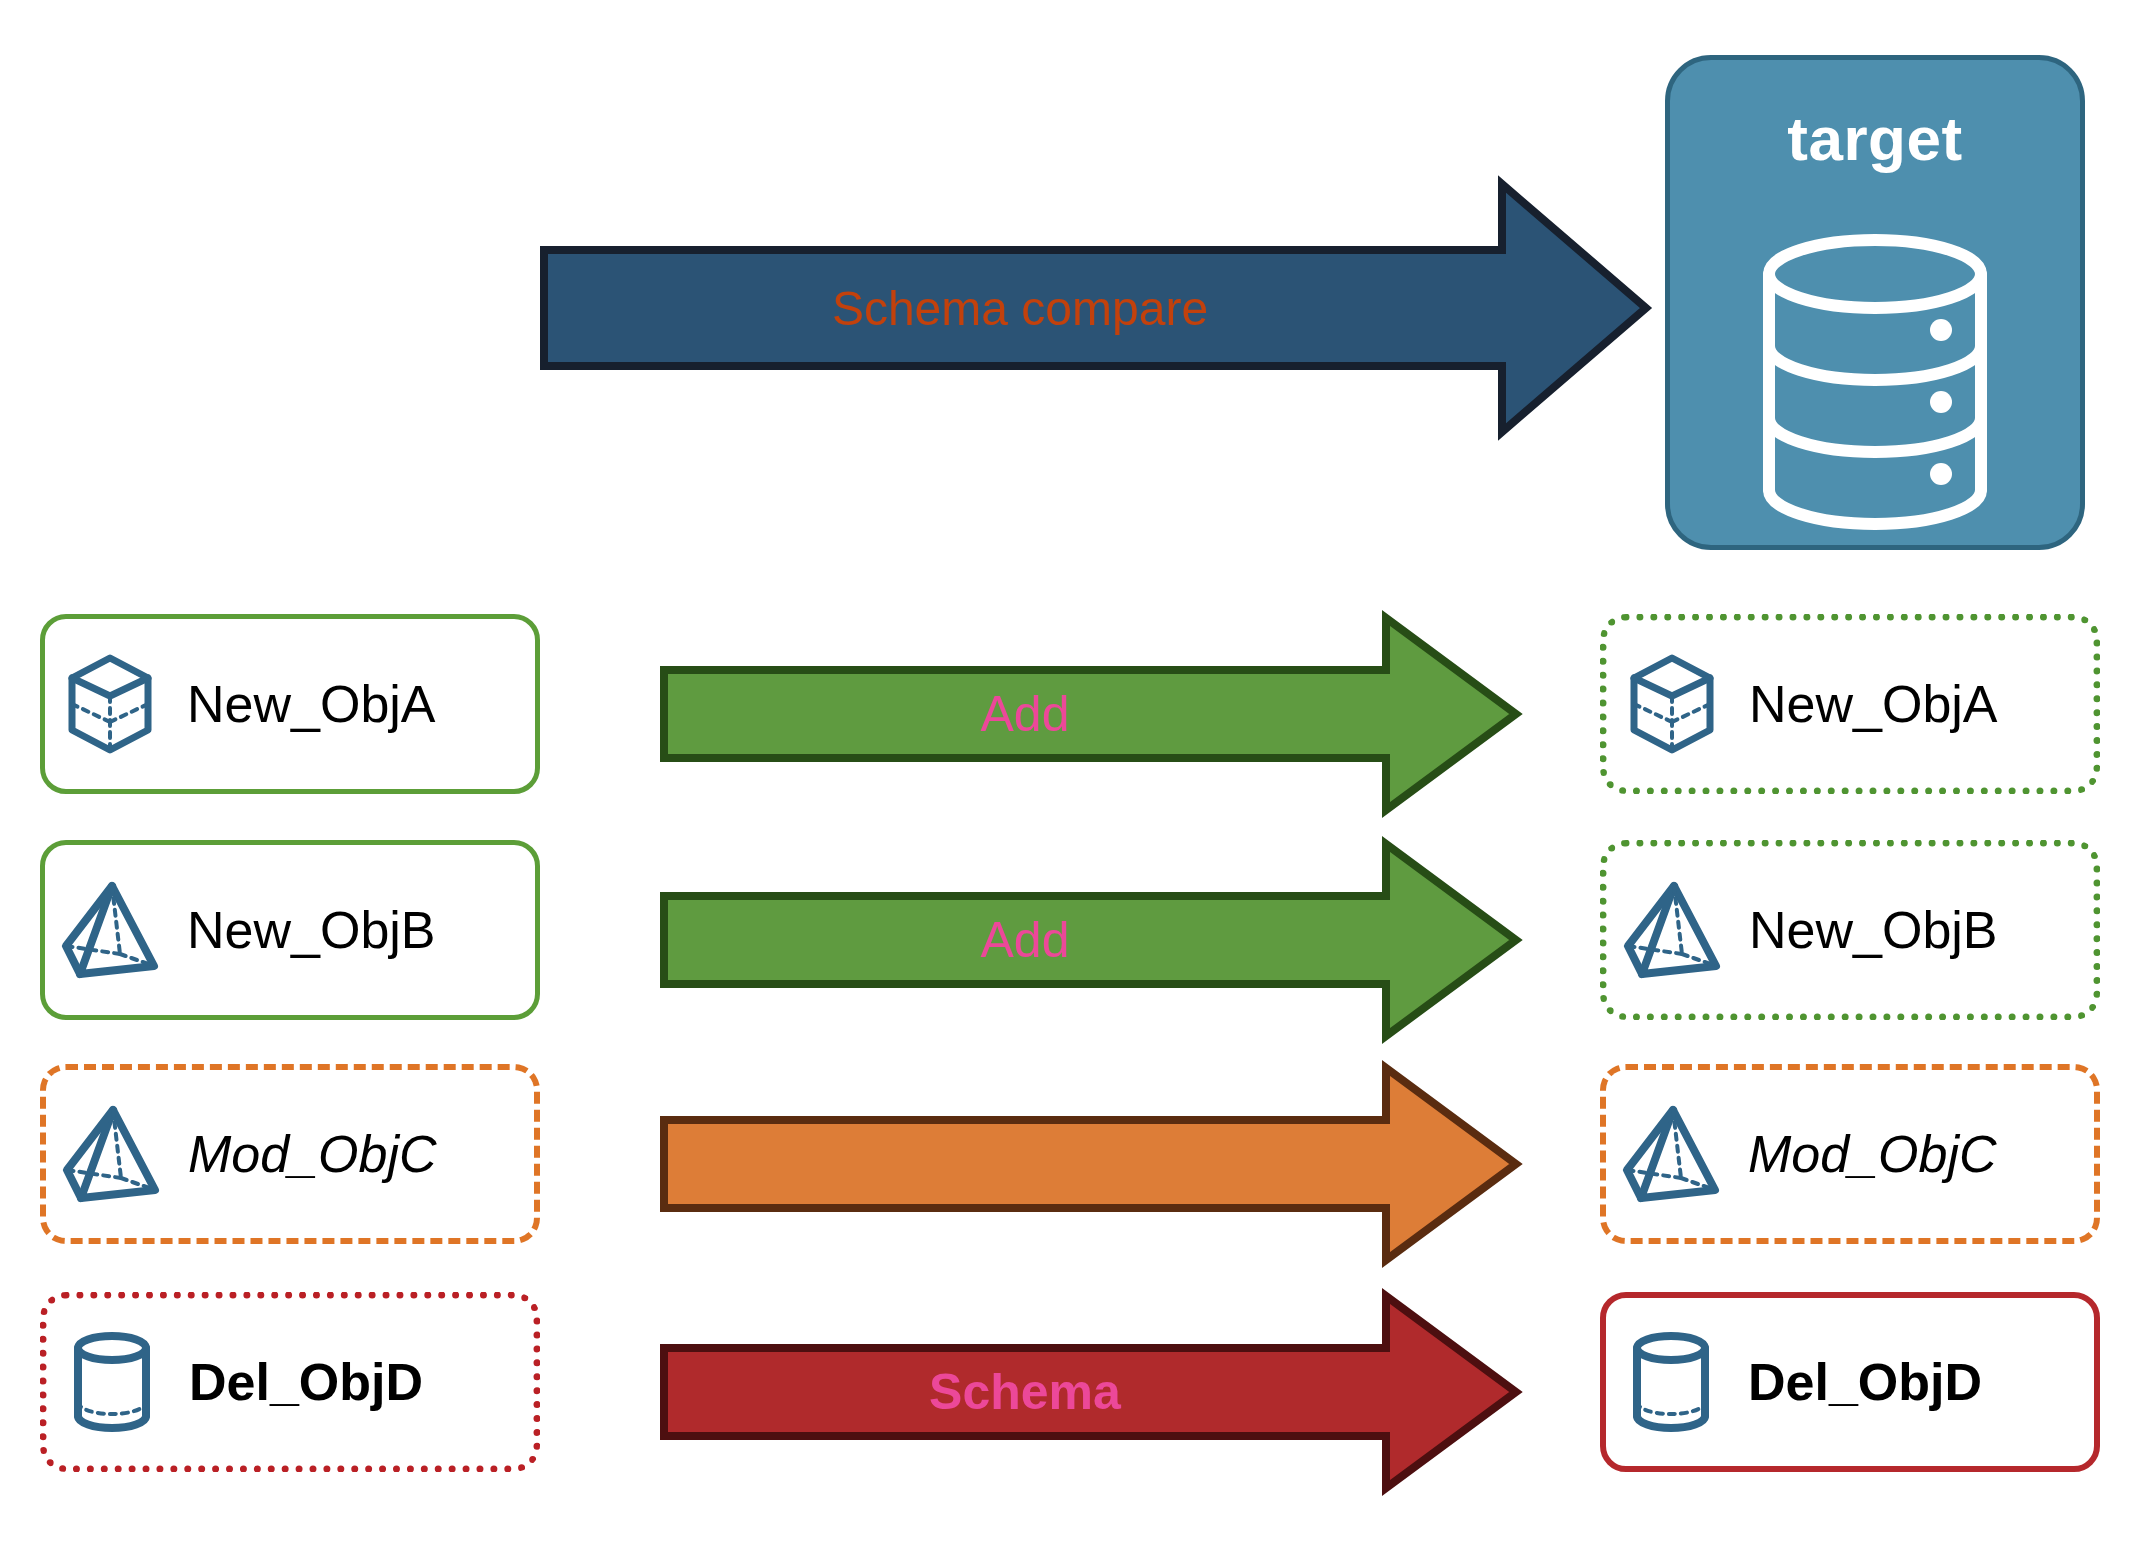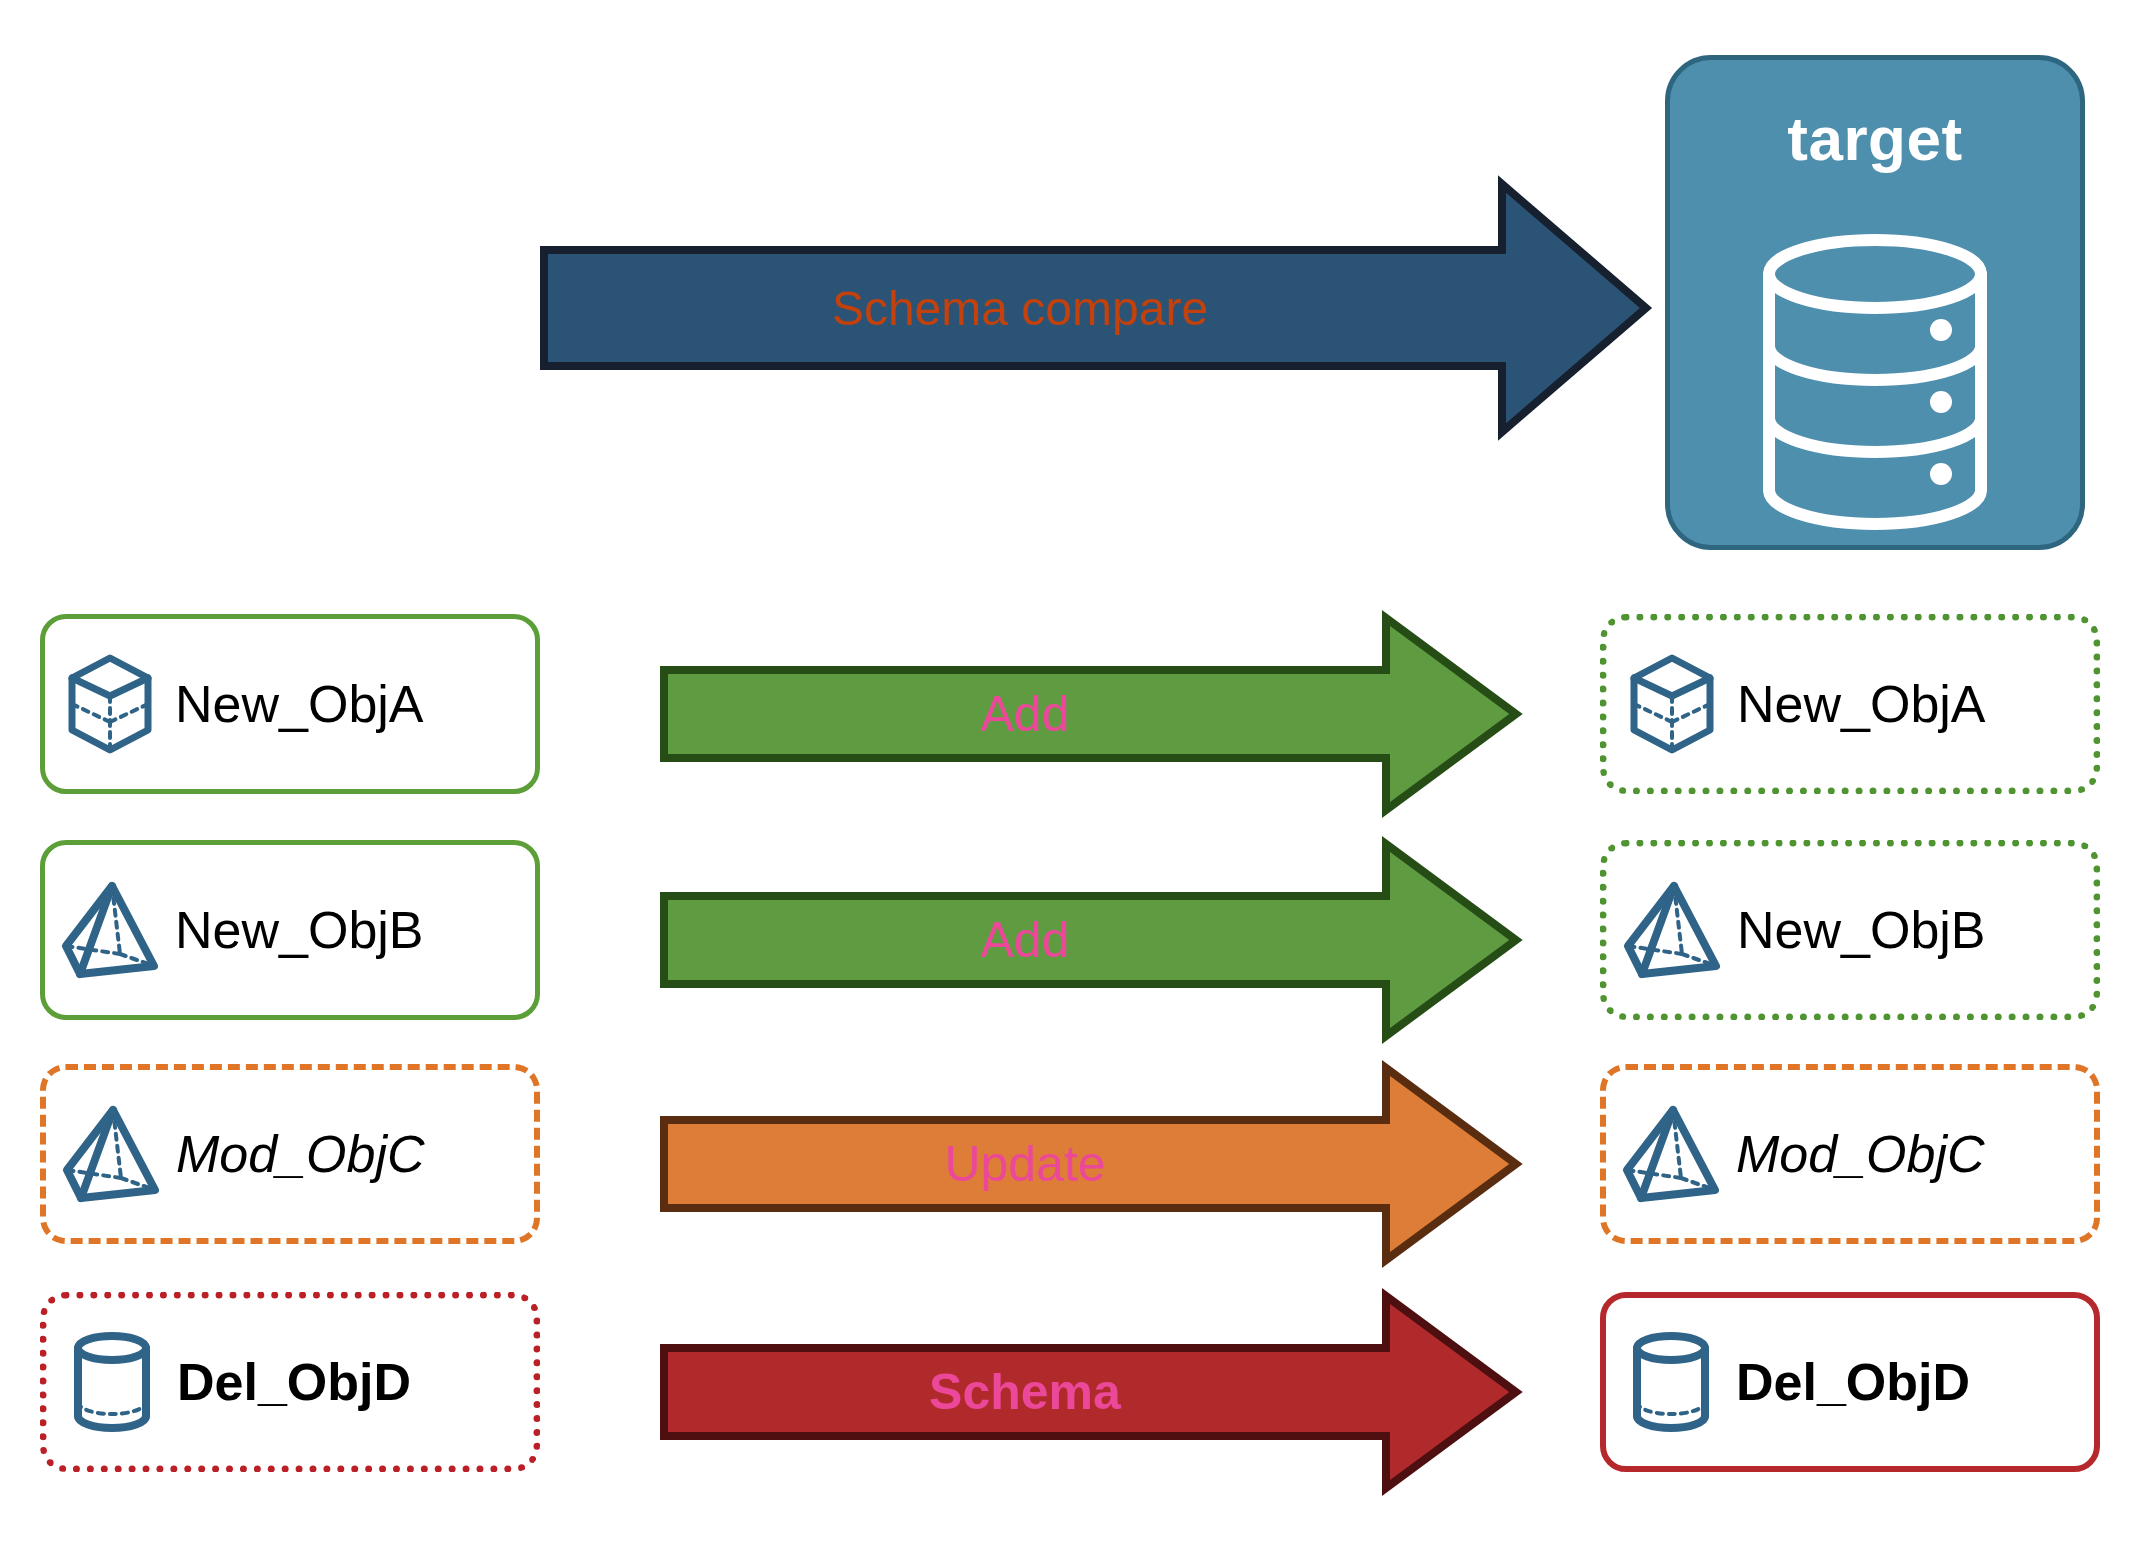--- a/index.html
+++ b/index.html
@@ -39,20 +39,21 @@
   #row-0{top:614px;}
   #row-1{top:840px;}
   #row-2{top:1064px;}
   #row-3{top:1292px;font-weight:bold;}
 
   .objbox{
     position:absolute;box-sizing:border-box;
     border-radius:26px;background:#ffffff;
     display:flex;align-items:center;
     height:180px;
+    gap:12px;
   }
   .objbox.left{left:40px;width:500px;}
   .objbox.right{left:1600px;width:500px;}
 
   .objbox .ico{width:130px;display:flex;align-items:center;justify-content:center;flex:none;}
   .objbox .nm{font-size:52px;color:#000000;white-space:nowrap;}
 
   .bd-solid-green {border:5px solid #5c9e38;}
   .bd-dot-green   {border:7px dotted #4f9431;}
   .bd-dash-orange {border:6px dashed #df7526;font-style:italic;}
@@ -201,21 +202,20 @@
           </g>
         </svg>
       </span>
       <span class="nm">Mod_ObjC</span>
     </div>
 
     <div class="actarrow">
       <svg width="860" height="200" viewBox="0 0 860 200">
         <polygon points="4,56 726,56 726,4 856,100 726,196 726,144 4,144" fill="#dd7d37" stroke="#5a2c10" stroke-width="8" stroke-linejoin="miter"></polygon>
       </svg>
-      <div class="lbl">Update</div>
     </div>
 
     <div class="objbox right bd-dash-orange">
       <span class="ico">
         <svg width="104" height="104" viewBox="0 0 104 104">
           <g fill="none" stroke="#2f6488" stroke-width="8" stroke-linejoin="round" stroke-linecap="round">
             <path d="M54 8 L96 88 L22 96 Z"></path>
             <path d="M54 8 L8 68 L22 96"></path>
           </g>
           <g fill="none" stroke="#2f6488" stroke-width="4" stroke-dasharray="6 6" stroke-linecap="round">

